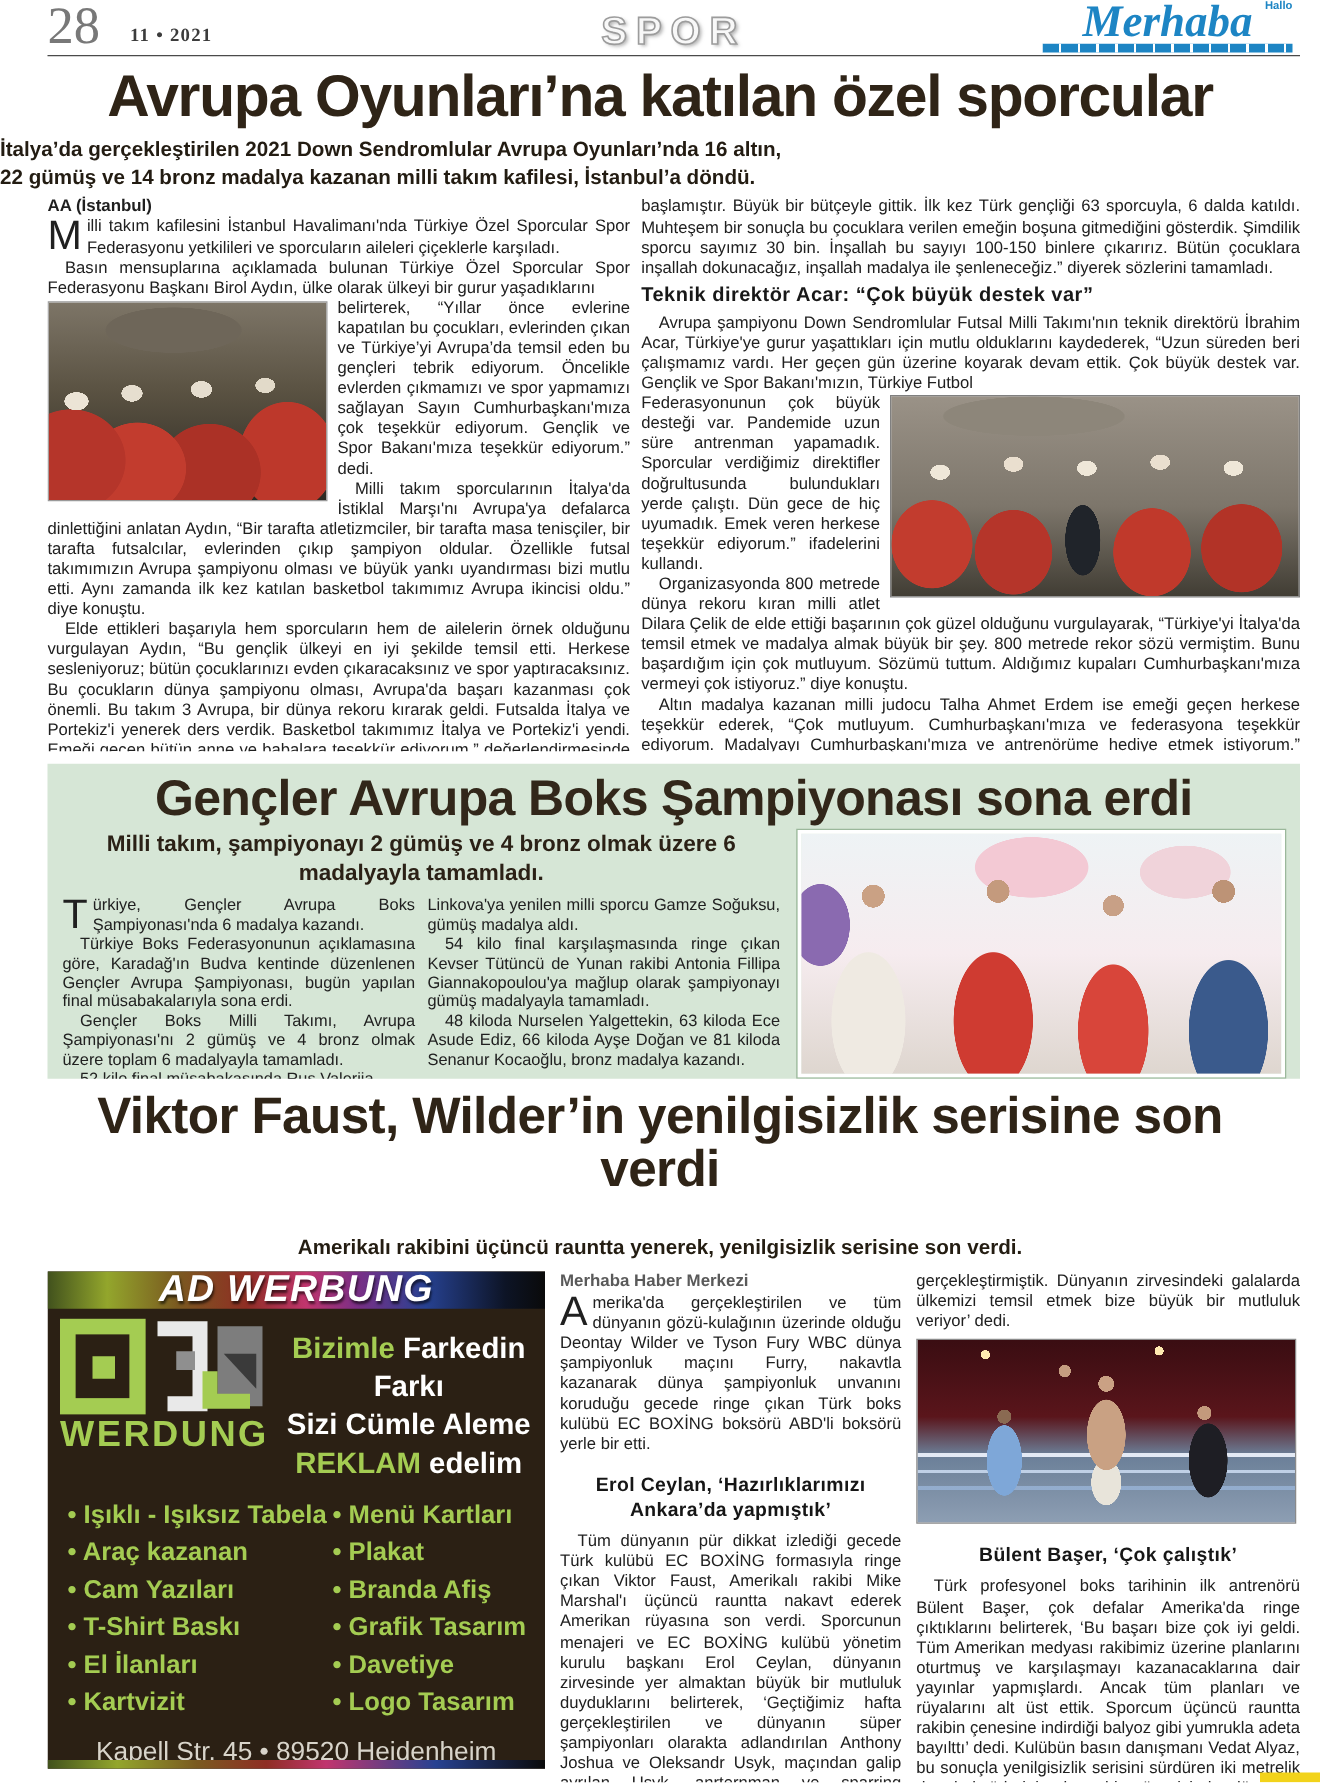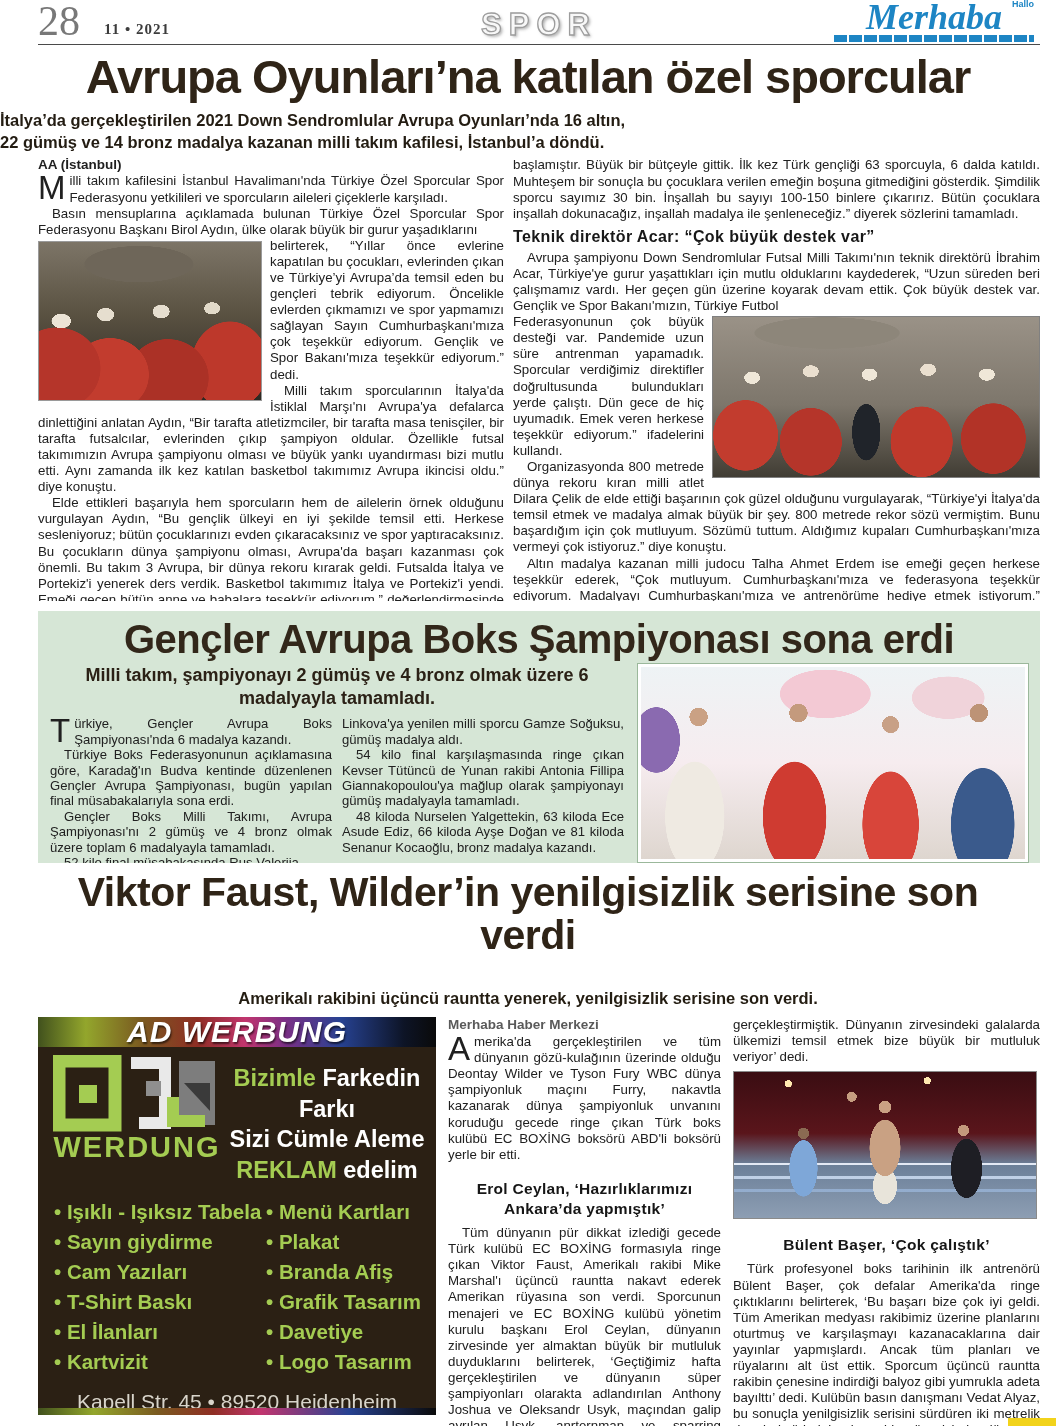--- a/index.html
+++ b/index.html
@@ -129,21 +129,21 @@
   .ad-strip{height:30px;position:relative;
       background:linear-gradient(90deg,#41511d 0%,#93a62c 12%,#7a5a20 26%,#8f2e24 40%,
                  #c1356e 52%,#7c2f86 62%,#274292 76%,#0d1426 92%,#0a0a0a 100%);}
   .ad-strip-bottom{position:absolute;bottom:0;left:0;right:0;height:7px;
       background:linear-gradient(90deg,#41511d 0%,#93a62c 14%,#7a5a20 30%,#8f2e24 44%,
                  #c1356e 56%,#274292 78%,#0a0a0a 100%);}
   .ad-title{position:absolute;left:0;right:0;top:-2px;text-align:center;font-size:30px;
       font-weight:bold;font-style:italic;color:#fff;letter-spacing:1px;
       text-shadow:1px 2px 2px rgba(0,0,0,.6);}
   .ad-logo-row{display:flex;padding:8px 8px 0 10px;height:128px;}
-  .ad-logo{width:178px;flex:none;text-align:center;}
+  .ad-logo{width:178px;flex:none;text-align:left;}
   .ad-logo-word{font-size:29px;font-weight:bold;color:#a4cc52;letter-spacing:2px;
       line-height:1;margin-top:-4px;}
   .ad-tags{flex:1;text-align:center;font-weight:bold;font-size:23.5px;line-height:1.3;
       padding-top:8px;}
   .g{color:#a4cc52;} .w{color:#ffffff;}
   .ad-bullets{display:flex;padding:14px 4px 0 16px;}
   .ad-bullets ul{list-style:none;font-size:20.5px;font-weight:bold;color:#a4cc52;
       line-height:30px;}
   .ad-bullets ul.l{width:212px;flex:none;}
   .ad-bullets li::before{content:"• ";}
@@ -174,21 +174,21 @@
       <span>İtalya’da gerçekleştirilen 2021 Down Sendromlular Avrupa Oyunları’nda 16 altın,</span><br>
       <span>22 gümüş ve 14 bronz madalya kazanan milli takım kafilesi, İstanbul’a döndü.</span>
     </p>
     <div class="a1-cols">
       <div class="colL">
         <p class="byline">AA (İstanbul)</p>
         <p class="body">
           <span class="dc">M</span>
           <span>illi takım kafilesini İstanbul Havalimanı'nda Türkiye Özel Sporcular Spor Federasyonu yetkilileri ve sporcuların aileleri çiçeklerle karşıladı.</span>
         </p>
-        <p class="body ind">Basın mensuplarına açıklamada bulunan Türkiye Özel Sporcular Spor Federasyonu Başkanı Birol Aydın, ülke olarak büyük bir gurur yaşadıklarını</p>
+        <p class="body ind">Basın mensuplarına açıklamada bulunan Türkiye Özel Sporcular Spor Federasyonu Başkanı Birol Aydın, ülke olarak ülkeyi bir gurur yaşadıklarını</p>
         <div class="ph ph1"></div>
         <p class="body">belirterek, “Yıllar önce evlerine kapatılan bu çocukları, evlerinden çıkan ve Türkiye’yi Avrupa’da temsil eden bu gençleri tebrik ediyorum. Öncelikle evlerden çıkmamızı ve spor yapmamızı sağlayan Sayın Cumhurbaşkanı'mıza çok teşekkür ediyorum. Gençlik ve Spor Bakanı'mıza teşekkür ediyorum.” dedi.</p>
         <p class="body ind">Milli takım sporcularının İtalya'da İstiklal Marşı'nı Avrupa'ya defalarca dinlettiğini anlatan Aydın, “Bir tarafta atletizmciler, bir tarafta masa tenisçiler, bir tarafta futsalcılar, evlerinden çıkıp şampiyon oldular. Özellikle futsal takımımızın Avrupa şampiyonu olması ve büyük yankı uyandırması bizi mutlu etti. Aynı zamanda ilk kez katılan basketbol takımımız Avrupa ikincisi oldu.” diye konuştu.</p>
         <p class="body ind">Elde ettikleri başarıyla hem sporcuların hem de ailelerin örnek olduğunu vurgulayan Aydın, “Bu gençlik ülkeyi en iyi şekilde temsil etti. Herkese sesleniyoruz; bütün çocuklarınızı evden çıkaracaksınız ve spor yaptıracaksınız. Bu çocukların dünya şampiyonu olması, Avrupa'da başarı kazanması çok önemli. Bu takım 3 Avrupa, bir dünya rekoru kırarak geldi. Futsalda İtalya ve Portekiz'i yenerek ders verdik. Basketbol takımımız İtalya ve Portekiz'i yendi. Emeği geçen bütün anne ve babalara teşekkür ediyorum.” değerlendirmesinde bulundu.</p>
 
       </div>
       <div class="colR">
         <p class="body">başlamıştır. Büyük bir bütçeyle gittik. İlk kez Türk gençliği 63 sporcuyla, 6 dalda katıldı. Muhteşem bir sonuçla bu çocuklara verilen emeğin boşuna gitmediğini gösterdik. Şimdilik sporcu sayımız 30 bin. İnşallah bu sayıyı 100-150 binlere çıkarırız. Bütün çocuklara inşallah dokunacağız, inşallah madalya ile şenleneceğiz.” diyerek sözlerini tamamladı.</p>
         <h3 class="sub">Teknik direktör Acar: “Çok büyük destek var”</h3>
         <p class="body ind">Avrupa şampiyonu Down Sendromlular Futsal Milli Takımı'nın teknik direktörü İbrahim Acar, Türkiye'ye gurur yaşattıkları için mutlu olduklarını kaydederek, “Uzun süreden beri çalışmamız vardı. Her geçen gün üzerine koyarak devam ettik. Çok büyük destek var. Gençlik ve Spor Bakanı'mızın, Türkiye Futbol</p>
@@ -258,21 +258,21 @@
             <div><span class="w">Farkı</span></div>
             <div><span class="w">Sizi Cümle Aleme</span></div>
             <div>
               <span class="g">REKLAM</span><span class="w"> edelim</span>
             </div>
           </div>
         </div>
         <div class="ad-bullets">
           <ul class="l">
             <li>Işıklı - Işıksız Tabela</li>
-            <li>Sayın giydirme</li>
+            <li>Araç kazanan</li>
             <li>Cam Yazıları</li>
             <li>T-Shirt Baskı</li>
             <li>El İlanları</li>
             <li>Kartvizit</li>
           </ul>
           <ul>
             <li>Menü Kartları</li>
             <li>Plakat</li>
             <li>Branda Afiş</li>
             <li>Grafik Tasarım</li>

